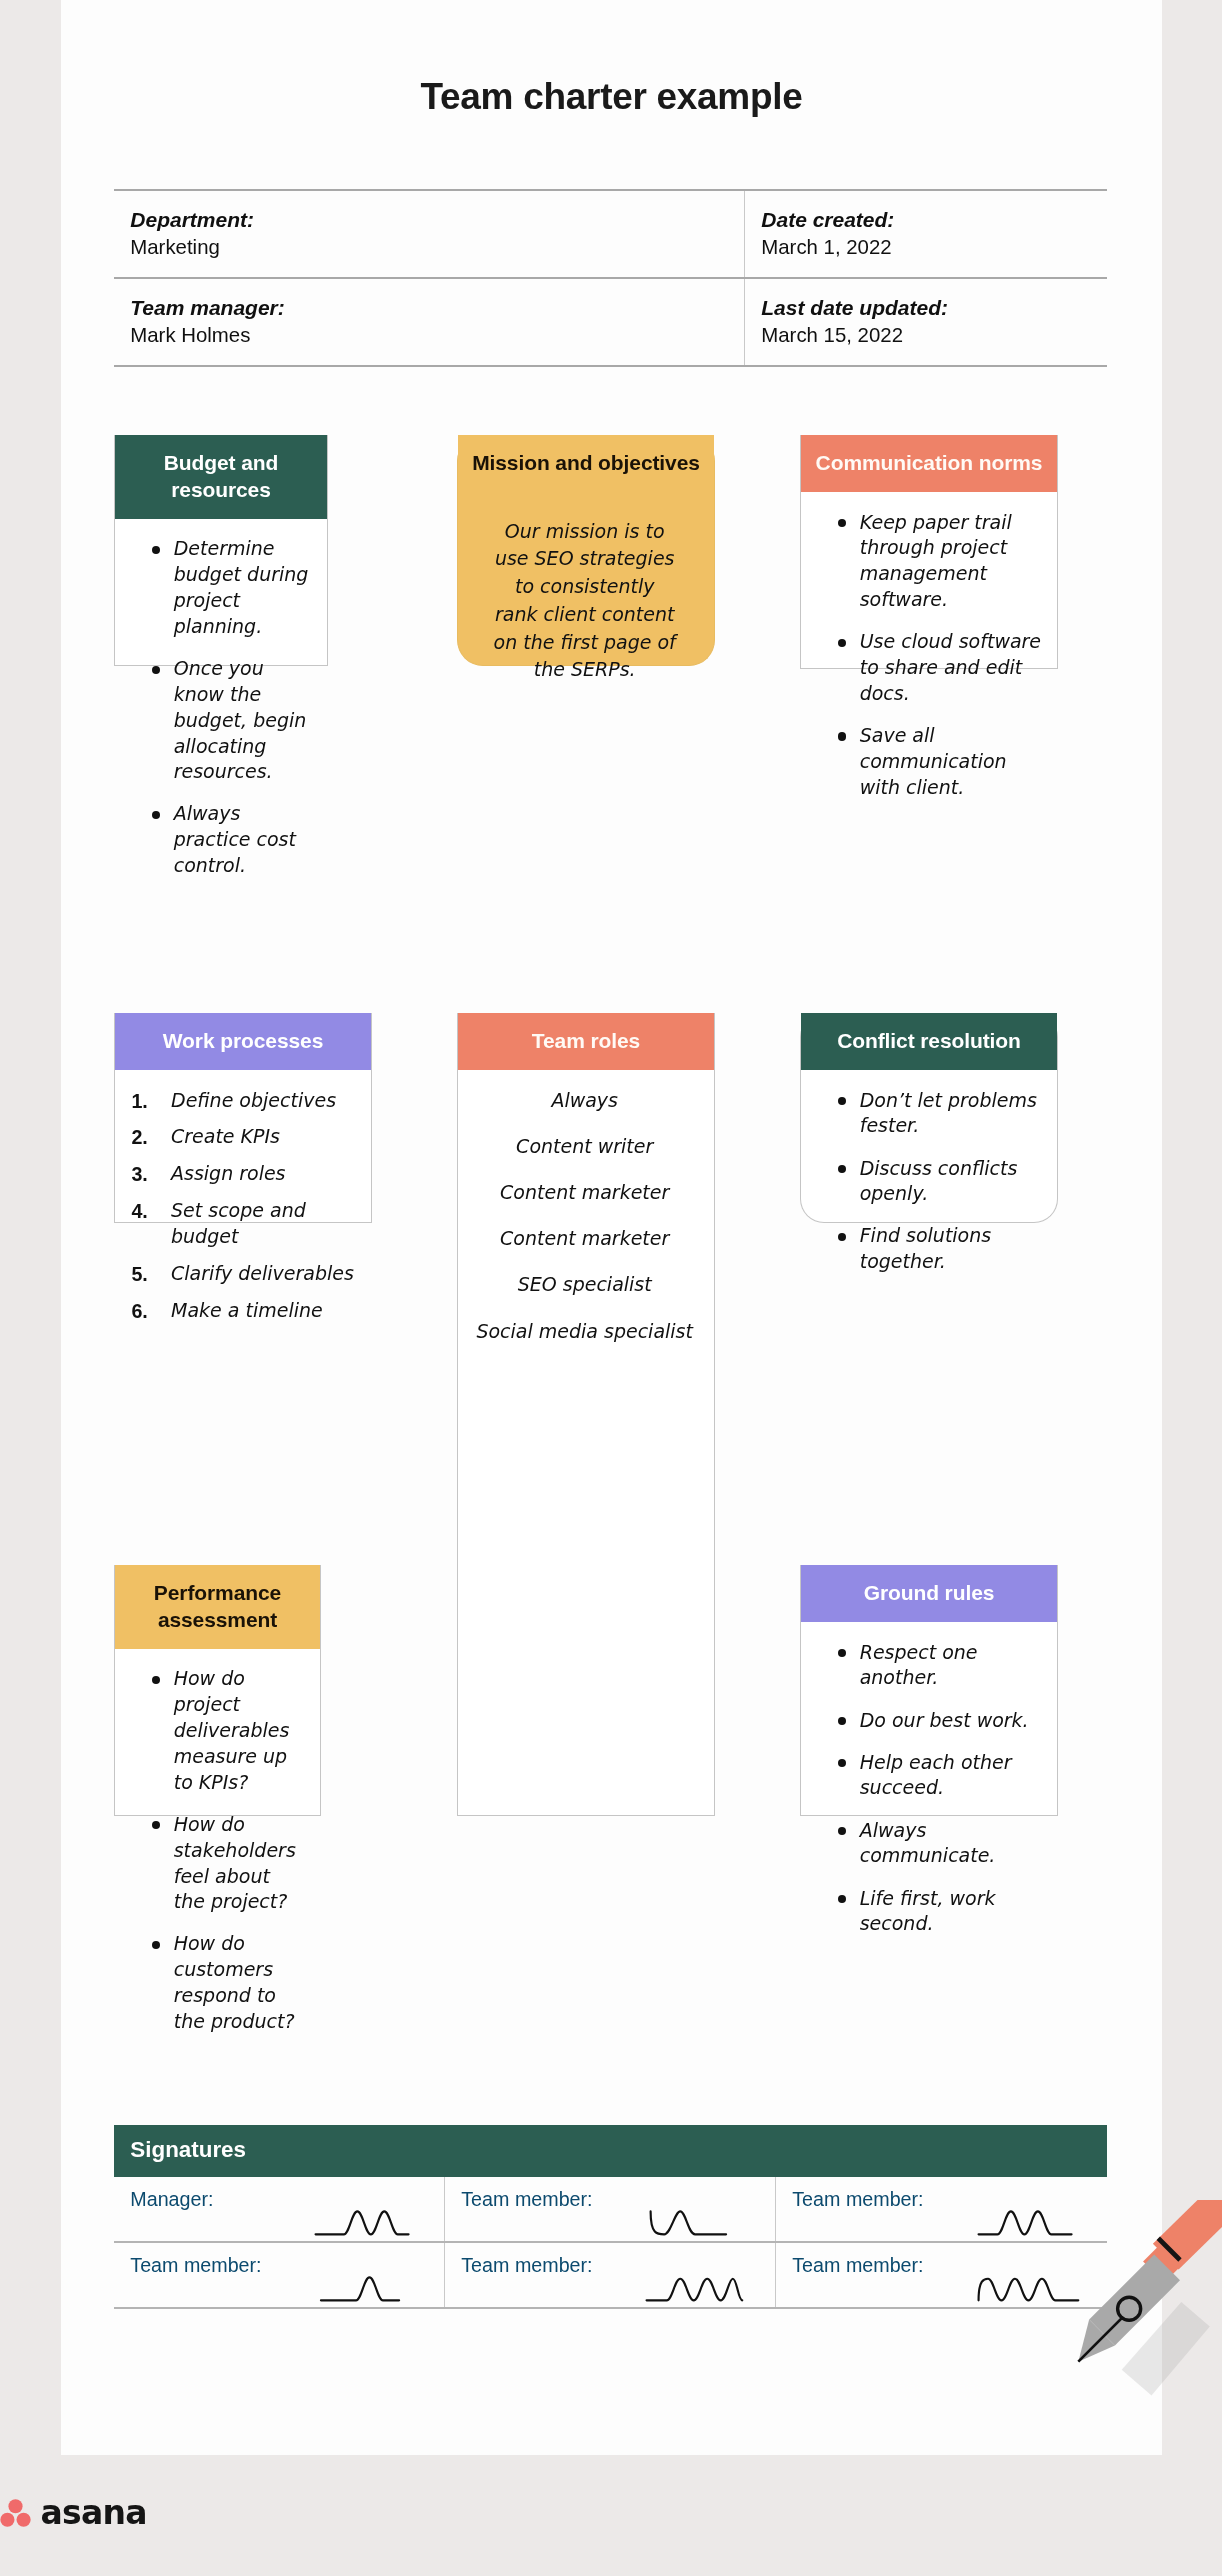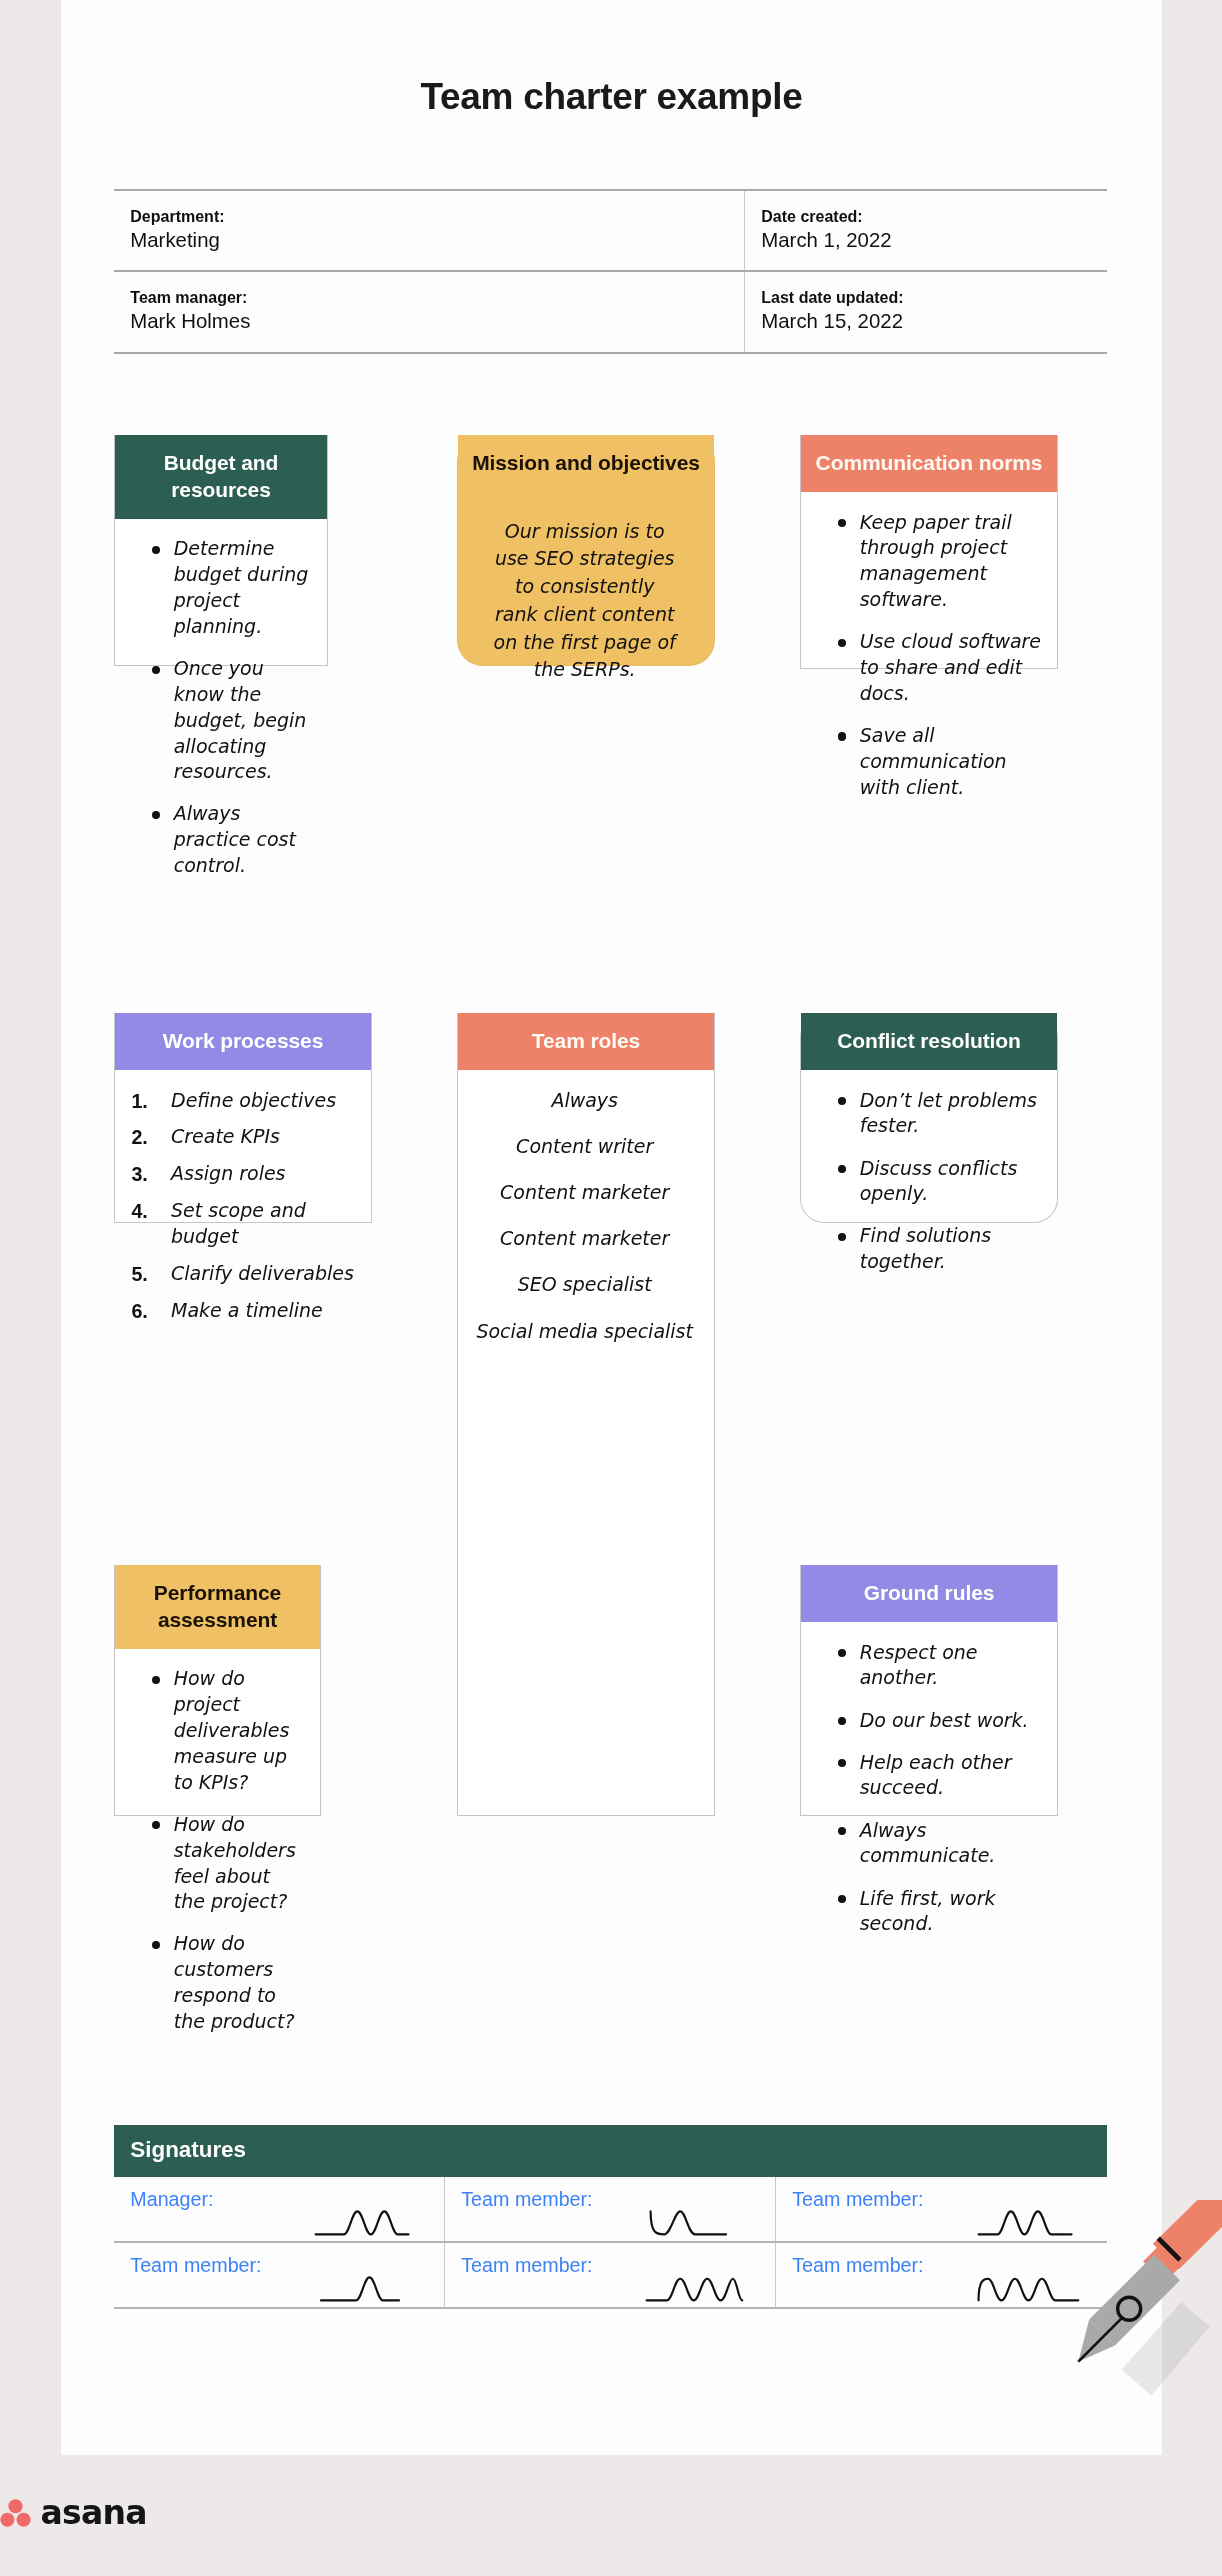--- a/index.html
+++ b/index.html
@@ -26,21 +26,21 @@
     position:absolute;left:53px;top:189px;width:993px;
   }
   .meta-row{display:flex;border-top:2px solid #a8a8a8;}
   .meta-row:last-child{border-bottom:2px solid #a8a8a8;}
   .meta-cell{
     padding:15px 0 16.3px 16.3px;
     box-sizing:border-box;
   }
   .meta-cell.left{width:631px;border-right:1.4px solid #c9c9c9;}
   .meta-cell.right{width:361px;}
-  .meta-label{font-size:16px;font-weight:bold;color:#101010;line-height:1.32;}
+  .meta-label{font-size:21px;font-weight:bold;color:#101010;line-height:1.32;font-style:italic;}
   .meta-value{font-size:20.4px;font-weight:normal;color:#101010;line-height:1.32;}
 
   
   .card{
     position:absolute;
     box-sizing:border-box;
     background:#fff;
     border:1.4px solid #c5c5c5;
     border-top:none;
   }
@@ -109,21 +109,21 @@
     padding:12.2px 16.3px 13.6px;
   }
   .sig-row{display:flex;border-bottom:2px solid #b4b4b4;}
   .sig-cell{
     width:33.3333%;box-sizing:border-box;
     height:64px;position:relative;
     border-right:1.4px solid #c9c9c9;
     padding:11px 0 0 16.3px;
   }
   .sig-cell:last-child{border-right:none;}
-  .sig-label{font-size:19.7px;color:#3b82f6;}
+  .sig-label{font-size:19.7px;color:#0c4a6e;}
   .sig-mark{
     position:absolute;right:15px;bottom:4.1px;
     width:115px;height:31px;
   }
 
   
   #pen{position:absolute;left:1039px;top:2200px;width:183px;height:204px;pointer-events:none;}
 
   
   #footer{

